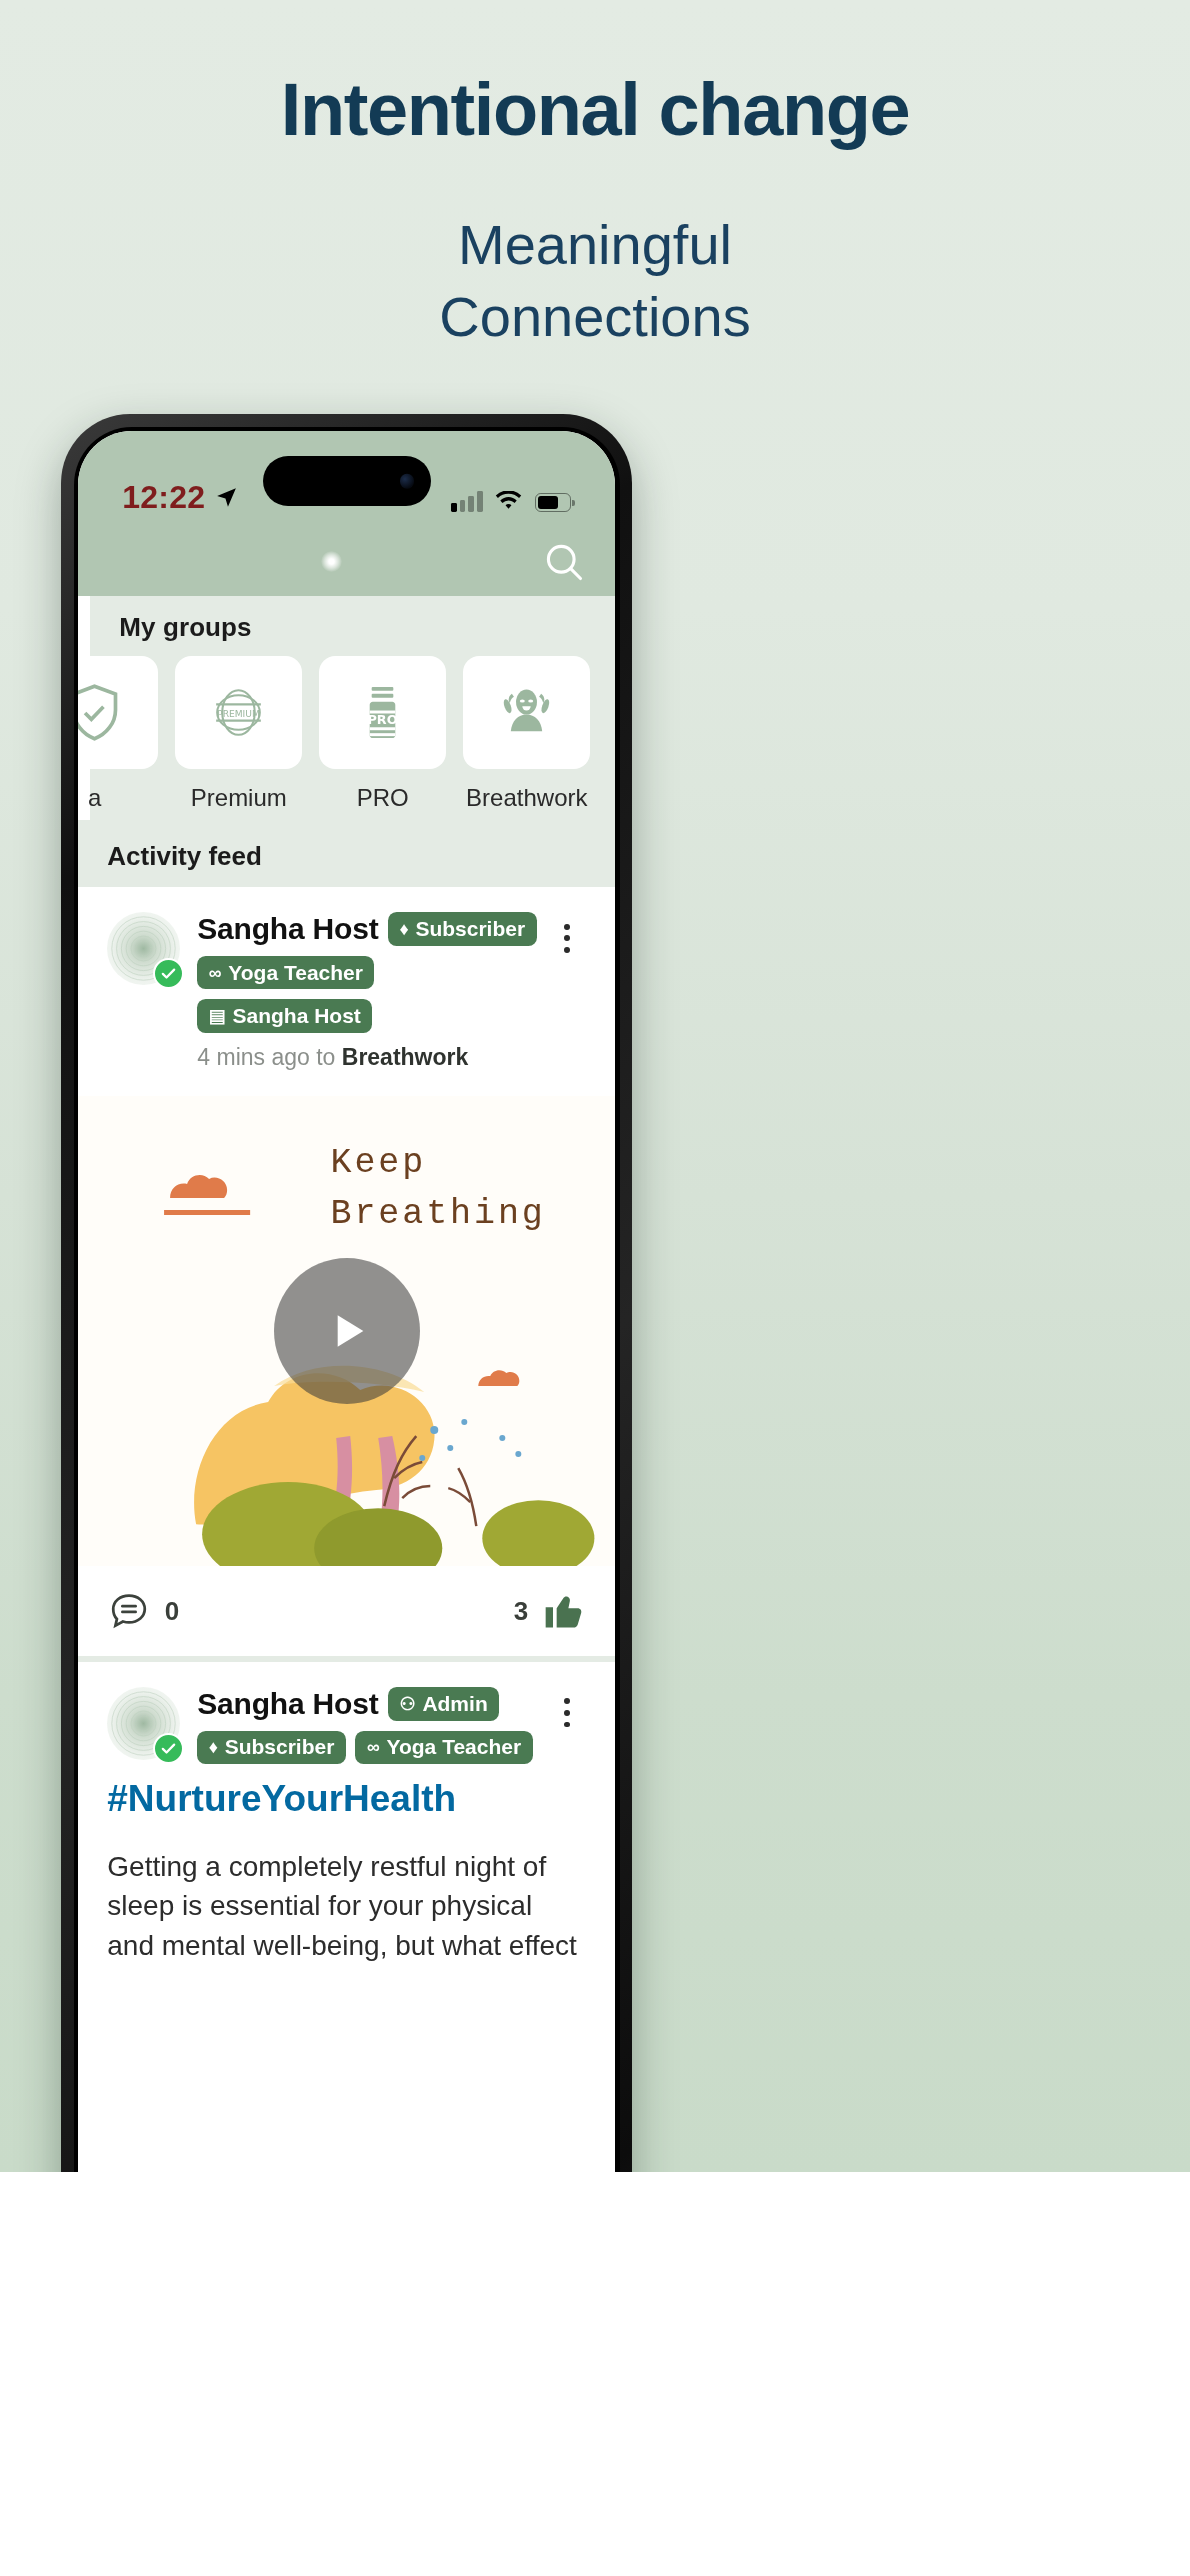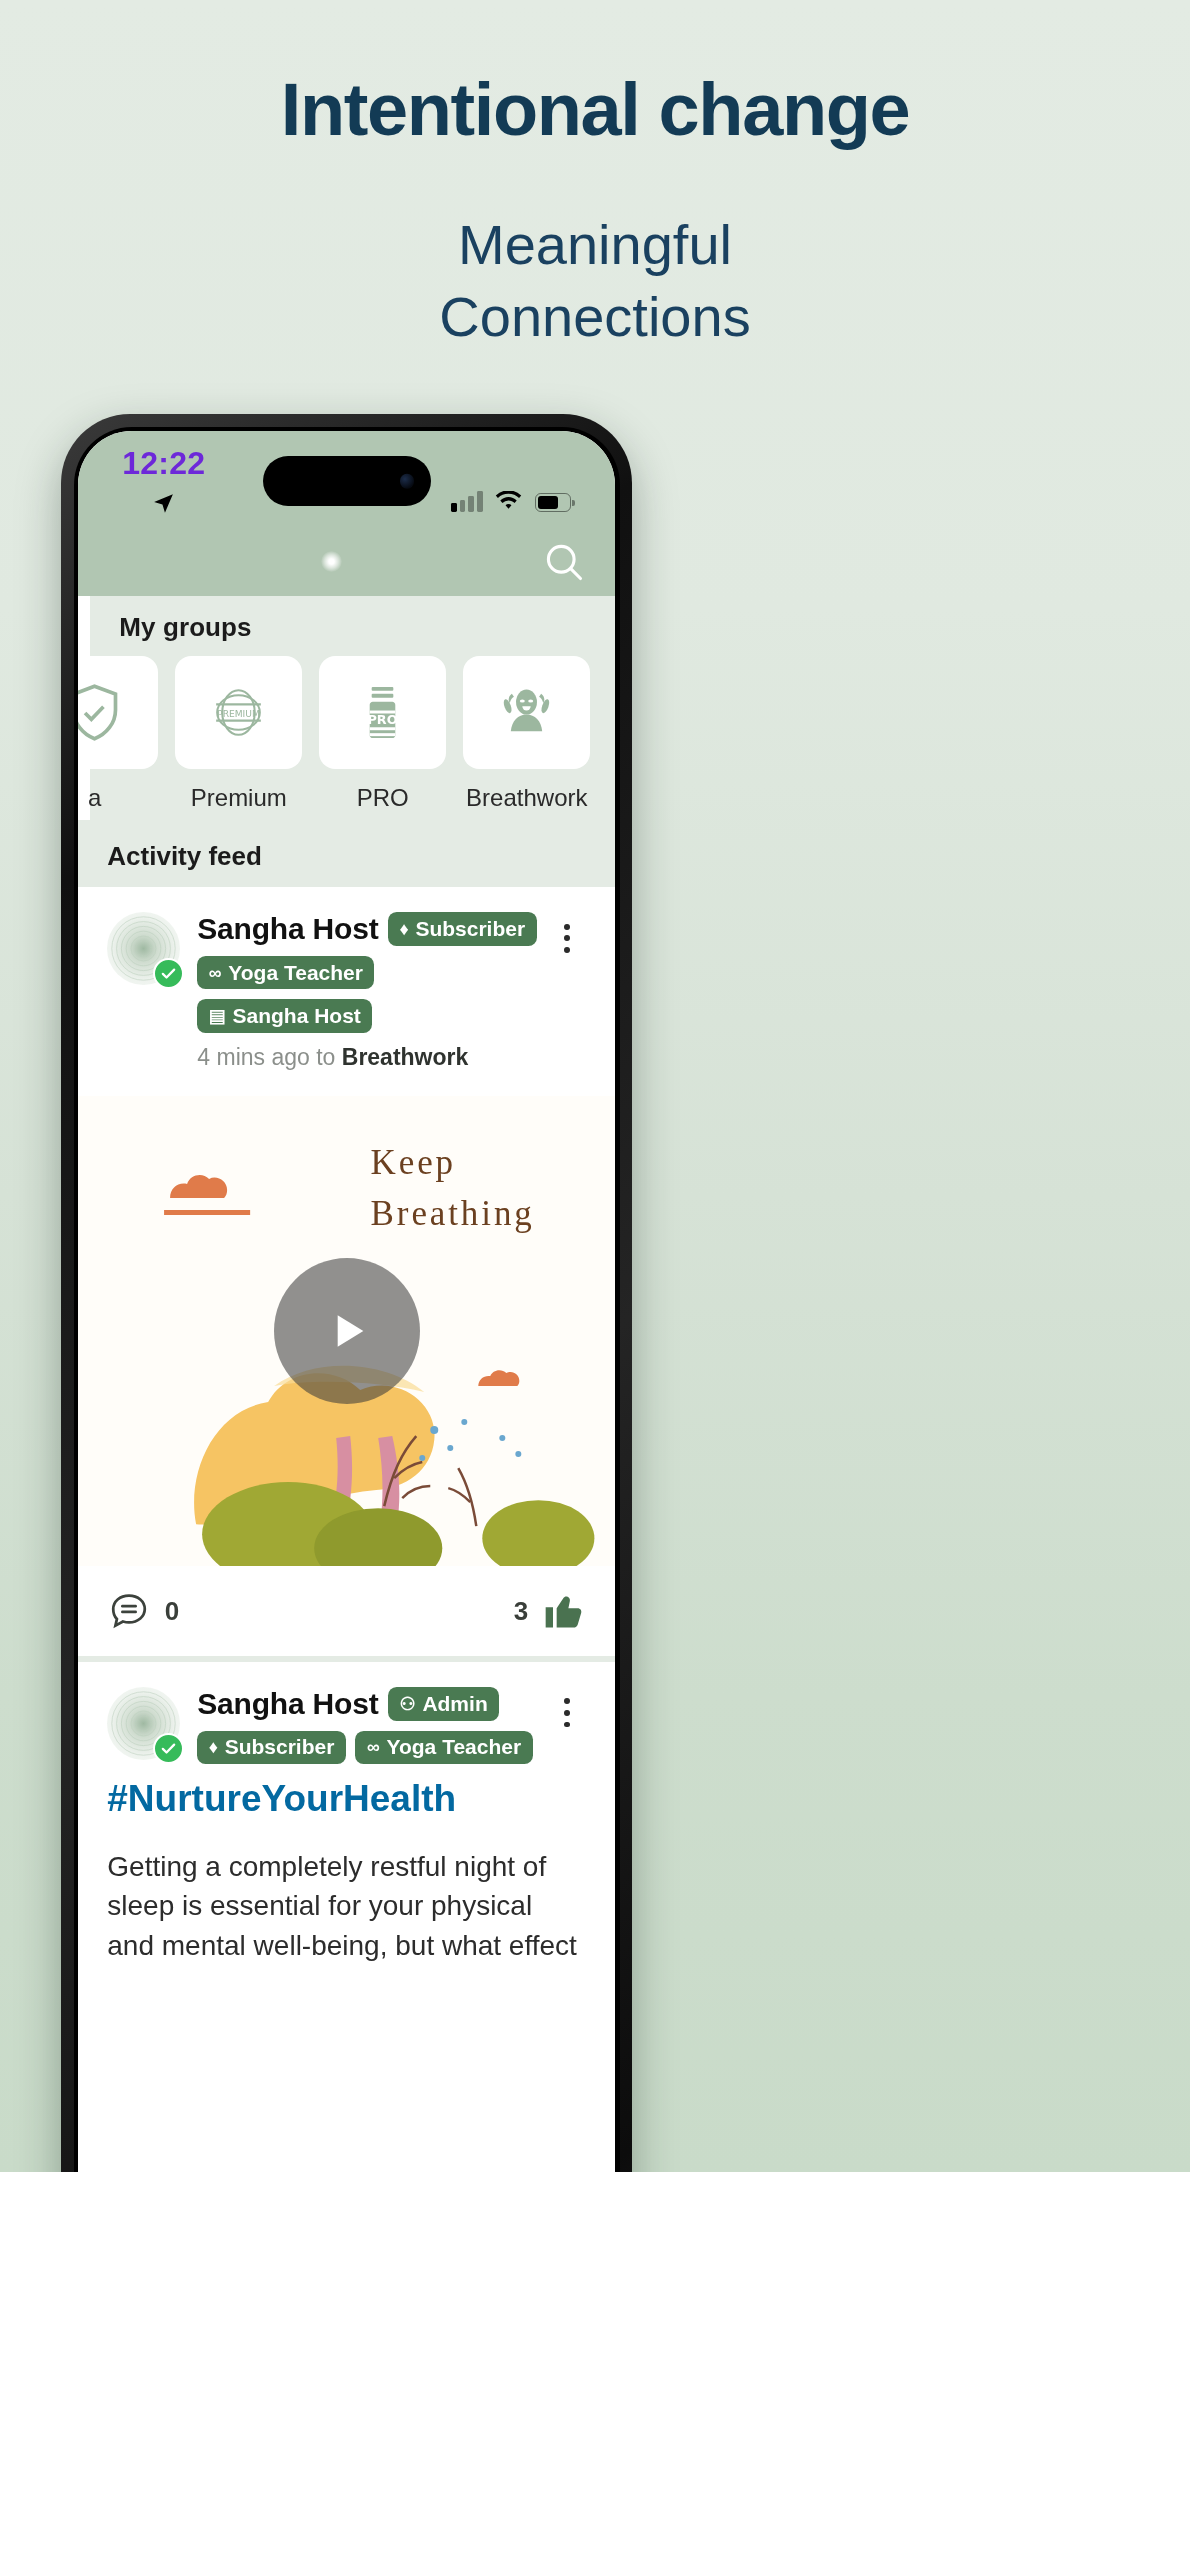--- a/index.html
+++ b/index.html
@@ -80,23 +80,22 @@
     align-items: flex-end;
     justify-content: space-between;
     padding: 0 44px 11.5px 44px;
   }
   .status-time {
     display: flex;
     align-items: center;
     gap: 8.6px;
     font-size: 32px;
     font-weight: 600;
-    color: #6d28d9;
+    color: #7f1d1d;
     letter-spacing: 0.2px;
-    flex-direction: column;
   }
   .loc-arrow { display:block; }
   .status-right {
     display: flex;
     align-items: flex-end;
     gap: 12.5px;
     padding-bottom: 3.8px;
   }
   .bars { display: flex; align-items: flex-end; gap: 2.9px; height: 21px; }
   .bars i { width: 5.8px; background: #000; border-radius: 1.4px; display: block; }
@@ -249,24 +248,24 @@
   }
   .play-btn {
     position: absolute; left: 50%; top: 50%;
     transform: translate(-50%,-50%);
     width: 146px; height: 146px; border-radius: 50%;
     background: rgba(58,58,58,.56);
     display: flex; align-items: center; justify-content: center;
   }
   .keep-text {
     position: absolute;
-    right: 80px; top: 42px;
+    right: 69px; top: 42px;
     text-align: left;
     color: #6b4020;
-    font-family: Liberation Serif, serif;
+    font-family: Liberation Mono, monospace;
     font-size: 35px;
     letter-spacing: 2.9px;
     line-height: 1.45;
   }
 
   .post-actions {
     display: flex; align-items: center; justify-content: space-between;
     padding: 23px 0 23px 0;
   }
   .act-left { display: flex; align-items: center; gap: 13.4px; }

